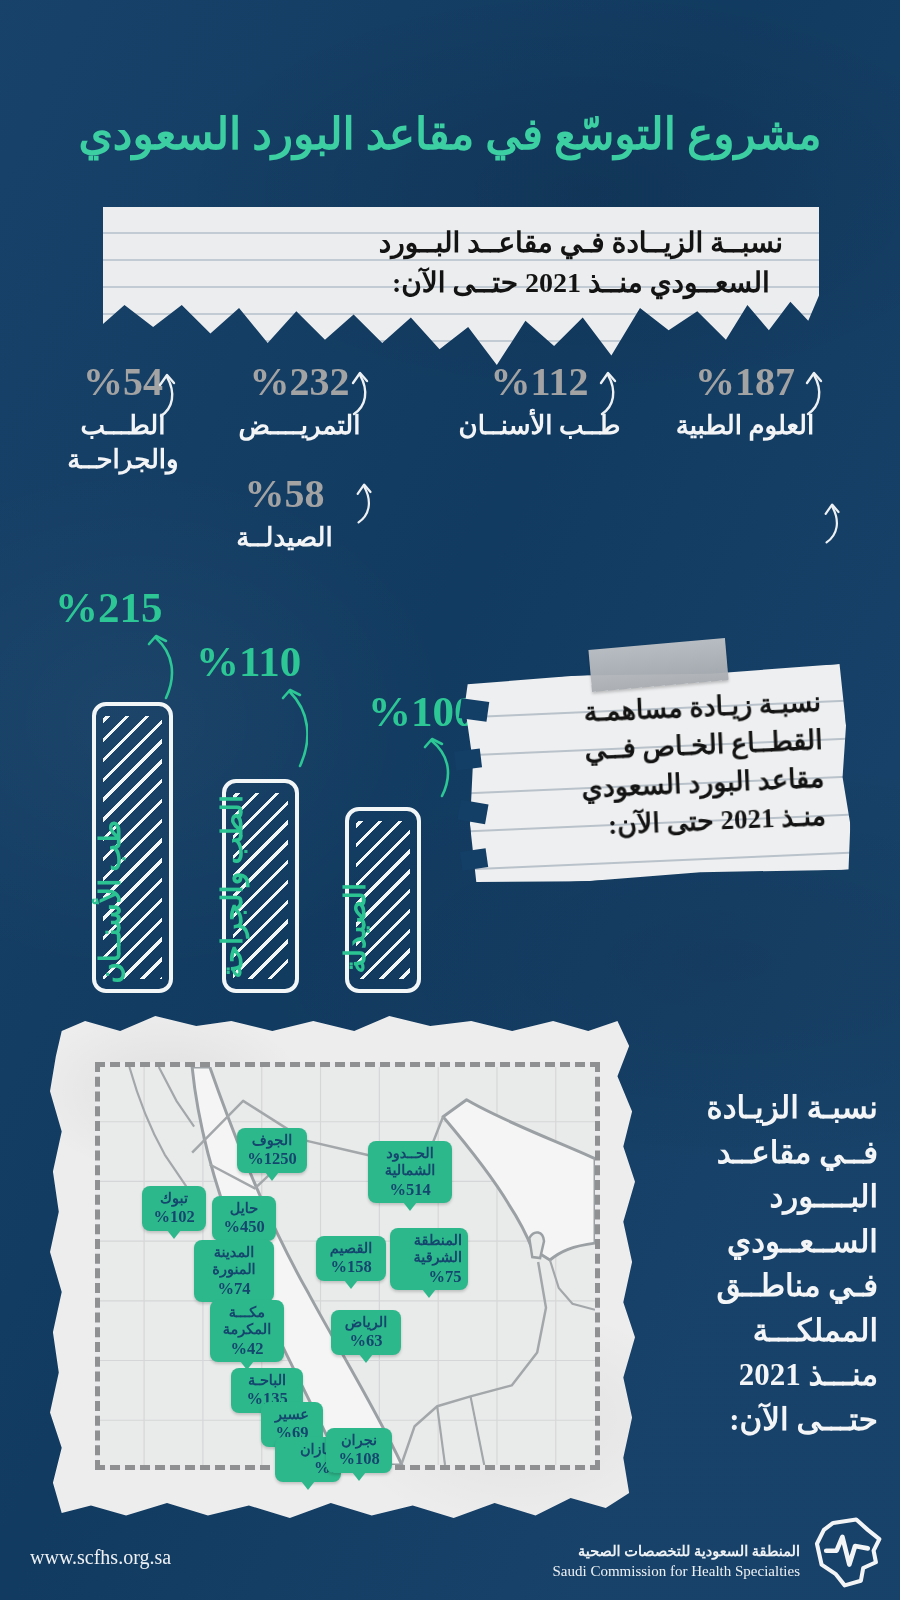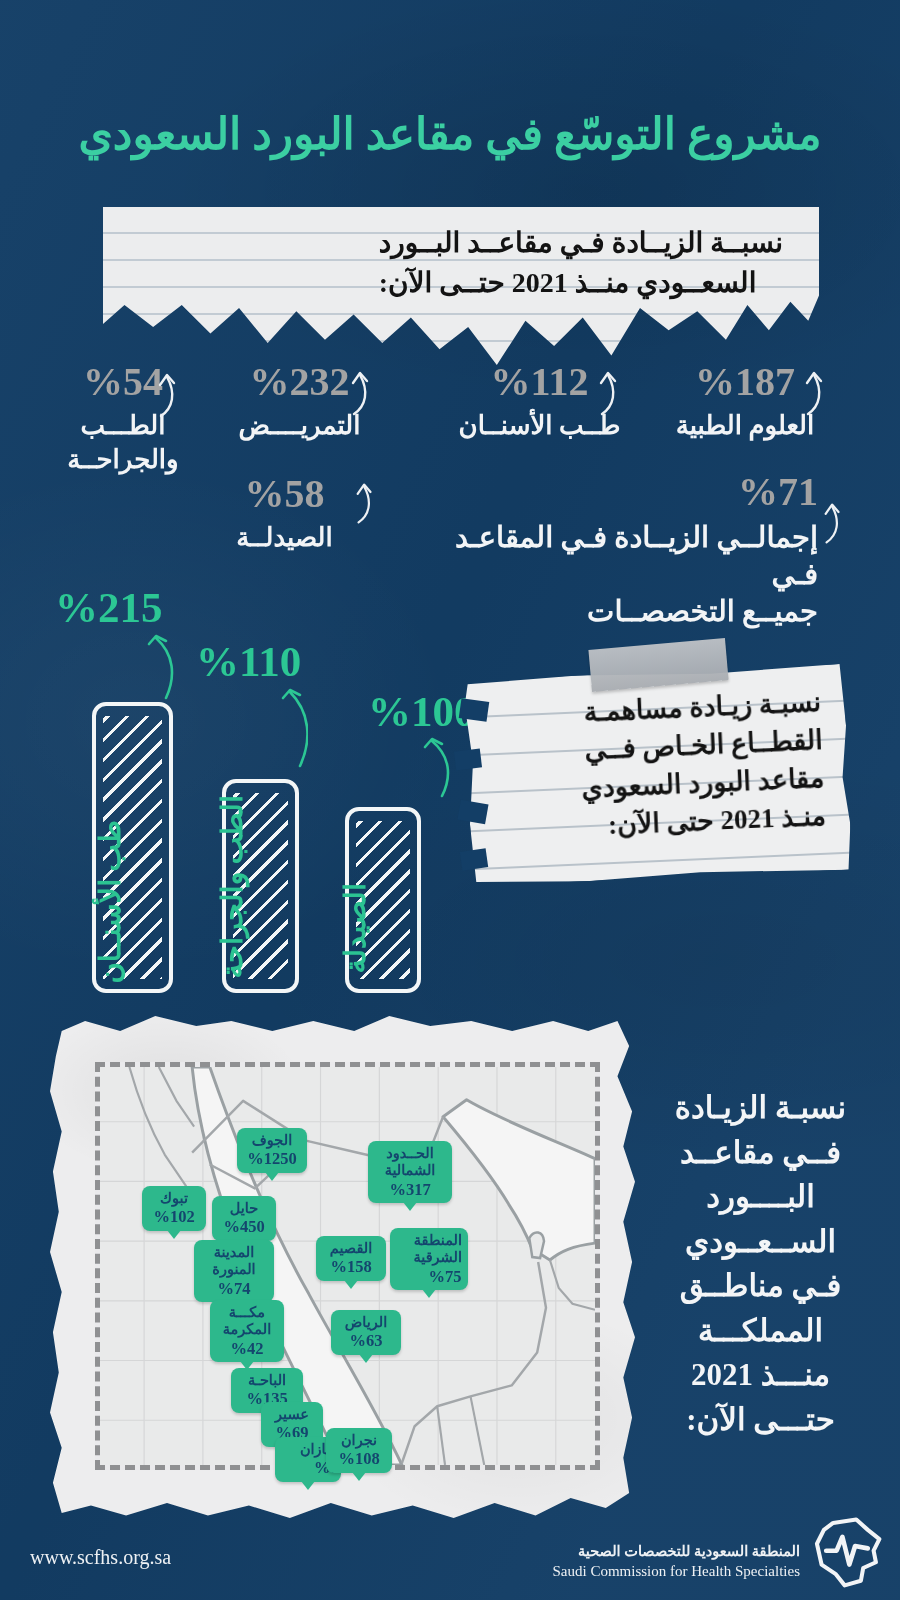--- a/index.html
+++ b/index.html
@@ -23,21 +23,21 @@
   }
   
   .note1{
     position:absolute; z-index:2; left:103px; top:207px; width:716px; height:158px;
     background-color:#ecedee;
     background-image:repeating-linear-gradient(to bottom, transparent 0 25px, #c2cbd3 25px 27px);
     clip-path:polygon(0 0,100% 0,100% 56%,98.5% 72%,96% 60%,93% 78%,90% 62%,87% 84%,83% 66%,79% 78%,75% 64%,71% 94%,67% 70%,63% 88%,59% 72%,55% 100%,51% 76%,47% 90%,43% 70%,39% 86%,35% 68%,31% 84%,27% 66%,23% 86%,19% 64%,15% 80%,11% 62%,7% 76%,3% 62%,0 74%);
     filter:drop-shadow(0 5px 6px rgba(0,0,0,0.30));
   }
   .note1-text{
-    position:absolute; top:16px; right:36px; direction:rtl; text-align:left;
+    position:absolute; top:16px; right:36px; direction:rtl; text-align:center;
     color:#131313; font-weight:bold; font-size:28px; line-height:40px;margin-left:17px;
   }
   
   .stat{ position:absolute; z-index:2; text-align:center; direction:rtl; }
   .stat .num{ color:#a3a3a3; font-size:40px; font-weight:bold; direction:ltr; unicode-bidi:bidi-override; }
   .stat .lbl{ color:#f2f4f6; font-size:26px; font-weight:bold; line-height:34px; margin-top:4px; }
   #stat-medsci { right:70px;  top:358px; width:170px; }
   #stat-dental { right:268px; top:358px; width:185px; }
   #stat-nursing{ right:518px; top:358px; width:165px; }
   #stat-medsurg{ right:702px; top:358px; width:150px; }
@@ -127,21 +127,21 @@
   #b6 { left:316px; top:1236px; width:70px; }
   #b7 { left:390px; top:1228px; width:78px;padding-left:38px; }
   #b8 { left:210px; top:1300px; width:74px; }
   #b9 { left:331px; top:1310px; width:70px; }
   #b10{ left:231px; top:1368px; width:72px; }
   #b11{ left:261px; top:1402px; width:62px; }
   #b12{ left:275px; top:1437px; width:66px;padding-left:39px; }
   #b13{ left:326px; top:1428px; width:66px; }
   #map-note{
     position:absolute; z-index:2; right:22px; top:1086px; width:235px;
-    direction:rtl; text-align:center; color:#f3f5f7;
+    direction:rtl; text-align:right; color:#f3f5f7;
     font-size:31px; font-weight:bold; line-height:44.5px;
   }
   
   #site{ position:absolute; z-index:2; left:30px; top:1546px; color:#eef1f4; font-size:20px; }
   #org{
     position:absolute; z-index:2; right:100px; top:1541px; text-align:right; color:#eef1f4;
   }
   #org .ar{ direction:rtl; font-size:14.5px; font-weight:bold; line-height:20px; }
   #org .en{ font-size:15px; line-height:20px; }
   #logo{ position:absolute; z-index:2; right:16px; top:1516px; width:74px; height:74px; }
@@ -170,27 +170,20 @@
   </div>
   <div class="stat" id="stat-nursing">
     <div class="num">%232</div>
     <div class="lbl">التمريــــض</div>
   </div>
   <div class="stat" id="stat-medsurg">
     <div class="num">%54</div>
     <div class="lbl">الطـــب والجراحــة</div>
   </div>
 
-  <div class="stat" id="total-all">
-    <div class="num" style="text-align:right;">%71</div>
-    <div class="lbl">
-      <div>إجمالــي الزيــادة فـي المقاعـد فـي</div>
-      <div>جميــع التخصصــات</div>
-    </div>
-  </div>
   <div class="stat" id="total-pharm">
     <div class="num">%58</div>
     <div class="lbl">الصيدلــة</div>
   </div>
 
   <svg class="arr" style="left:802px;top:368px;" width="26" height="50" viewBox="0 0 26 50">
       <path d="M6,46 C18,38 21,23 12,7" stroke="#eef1f4" stroke-width="2.4" fill="none" stroke-linecap="round"></path>
       <path d="M5,15 L12,5 L19,13" stroke="#eef1f4" stroke-width="2.4" fill="none" stroke-linecap="round" stroke-linejoin="round"></path>
     </svg>
   <svg class="arr" style="left:596px;top:368px;" width="26" height="50" viewBox="0 0 26 50">
@@ -287,21 +280,21 @@
       </svg>
     </div>
   </div>
 
   <div class="badge" id="b1">
       <span class="name">الجوف</span>
       <span class="val">%1250</span>
     </div>
   <div class="badge" id="b2">
       <span class="name">الحــدود الشمالية</span>
-      <span class="val">%317</span>
+      <span class="val">%514</span>
     </div>
   <div class="badge" id="b3">
       <span class="name">تبوك</span>
       <span class="val">%102</span>
     </div>
   <div class="badge" id="b4">
       <span class="name">حايل</span>
       <span class="val">%450</span>
     </div>
   <div class="badge" id="b5">

